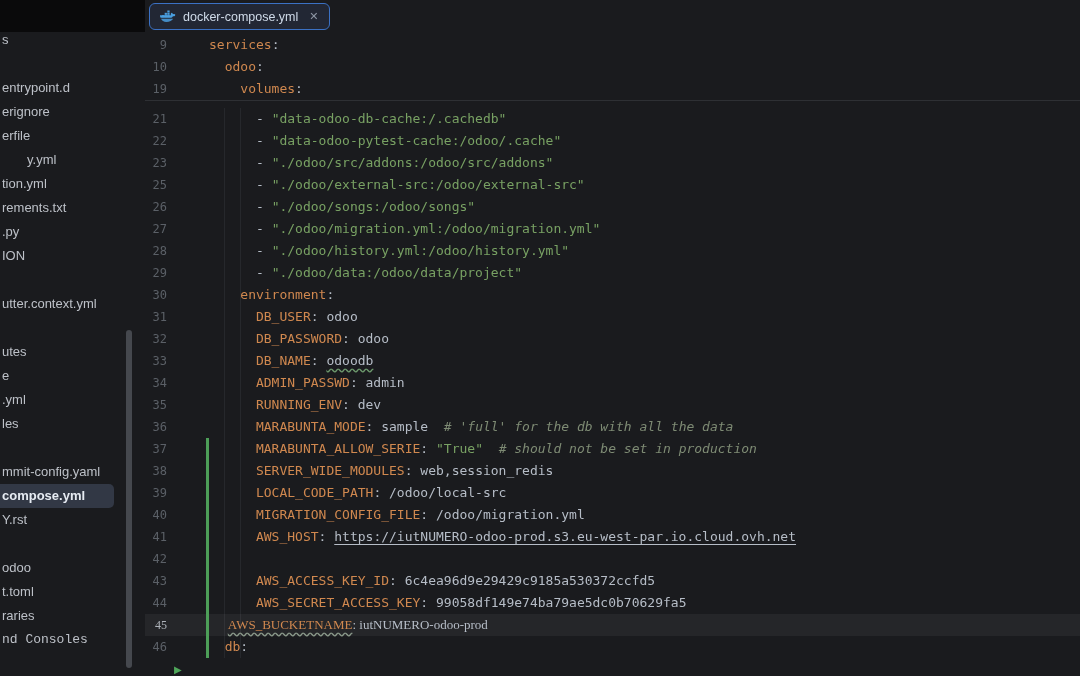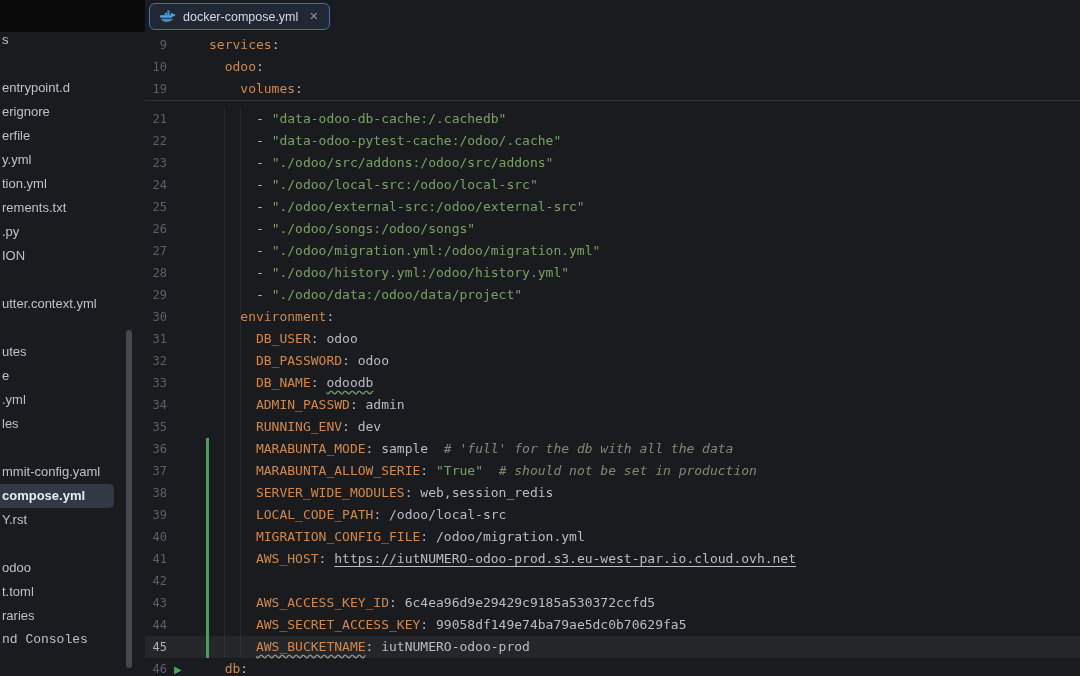--- a/index.html
+++ b/index.html
@@ -25,21 +25,21 @@
   .sb-scrollbar{ position:absolute; left:126px; top:298px; width:6px; height:338px;
                  background:#45484e; border-radius:3px; }
 
   
   .editor{ position:absolute; left:145px; top:34px; right:0; bottom:0; background:#1a1b1e; }
   .sticky{ position:absolute; left:0; top:0; right:0; height:67px; background:#1a1b1e;
            border-bottom:1px solid #2e3034; z-index:3; }
   .code-lines{ position:absolute; left:0; top:74px; right:0; }
   .crow{ display:flex; height:22px; line-height:22px; white-space:pre;
          font-family:"DejaVu Sans Mono", monospace; font-size:13px; }
-  .crow.active{ background:rgba(255,255,255,0.05); }
+  .crow.active{ background:rgba(255,255,255,0.05);font-family:Liberation Serif, serif; }
   .crow.active .ln{ color:#aeb3ba; }
   .ln{ flex:none; width:26px; padding-right:4px; text-align:right; font-size:12px; color:#5b6067; }
   .ctext{ margin-left:38px; }
 
   .tk-key{ color:#d0884f; }
   .tk-punc{ color:#b6bdc7; }
   .tk-ws{ color:#b6bdc7; }
   .tk-str{ color:#78a163; }
   .tk-val{ color:#b6bdc7; }
   .tk-cmt{ color:#7e8b74; font-style:italic; }
@@ -83,21 +83,21 @@
       <span class="tab-close">✕</span>
     </div>
   </div>
 
   <div class="sidebar">
     <div class="sb-list">
         <div class="sb-item" style="top: -4px;">s</div>
         <div class="sb-item" style="top: 44px;">entrypoint.d</div>
         <div class="sb-item" style="top: 68px;">erignore</div>
         <div class="sb-item" style="top: 92px;">erfile</div>
-        <div class="sb-item" style="top: 116px;">y.yml</div>
+        <div class="sb-item" style="top: 116px; margin-left: 25px;">y.yml</div>
         <div class="sb-item" style="top: 140px;">tion.yml</div>
         <div class="sb-item" style="top: 164px;">rements.txt</div>
         <div class="sb-item" style="top: 188px;">.py</div>
         <div class="sb-item" style="top: 212px;">ION</div>
         <div class="sb-item" style="top: 260px; text-align: center;">utter.context.yml</div>
         <div class="sb-item" style="top: 308px;">utes</div>
         <div class="sb-item" style="top: 332px;">e</div>
         <div class="sb-item" style="top: 356px;">.yml</div>
         <div class="sb-item" style="top: 380px;">les</div>
         <div class="sb-item" style="top: 428px;">mmit-config.yaml</div>
@@ -112,21 +112,20 @@
   </div>
 
   <div class="editor">
     <div class="indent-guide ig1"></div>
     <div class="indent-guide ig2"></div>
     <div class="git-bar"></div>
     <div class="code-lines">
         <div class="crow"><span class="ln">21</span><span class="ctext"><span class="tk-ws">      </span><span class="tk-punc">- </span><span class="tk-str">"data-odoo-db-cache:/.cachedb"</span></span></div>
         <div class="crow"><span class="ln">22</span><span class="ctext"><span class="tk-ws">      </span><span class="tk-punc">- </span><span class="tk-str">"data-odoo-pytest-cache:/odoo/.cache"</span></span></div>
         <div class="crow"><span class="ln">23</span><span class="ctext"><span class="tk-ws">      </span><span class="tk-punc">- </span><span class="tk-str">"./odoo/src/addons:/odoo/src/addons"</span></span></div>
-        <div class="crow"><span class="ln">24</span><span class="ctext"><span class="tk-ws">      </span><span class="tk-punc">- </span><span class="tk-str">"./odoo/local-src:/odoo/local-src"</span></span></div>
         <div class="crow"><span class="ln">25</span><span class="ctext"><span class="tk-ws">      </span><span class="tk-punc">- </span><span class="tk-str">"./odoo/external-src:/odoo/external-src"</span></span></div>
         <div class="crow"><span class="ln">26</span><span class="ctext"><span class="tk-ws">      </span><span class="tk-punc">- </span><span class="tk-str">"./odoo/songs:/odoo/songs"</span></span></div>
         <div class="crow"><span class="ln">27</span><span class="ctext"><span class="tk-ws">      </span><span class="tk-punc">- </span><span class="tk-str">"./odoo/migration.yml:/odoo/migration.yml"</span></span></div>
         <div class="crow"><span class="ln">28</span><span class="ctext"><span class="tk-ws">      </span><span class="tk-punc">- </span><span class="tk-str">"./odoo/history.yml:/odoo/history.yml"</span></span></div>
         <div class="crow"><span class="ln">29</span><span class="ctext"><span class="tk-ws">      </span><span class="tk-punc">- </span><span class="tk-str">"./odoo/data:/odoo/data/project"</span></span></div>
         <div class="crow"><span class="ln">30</span><span class="ctext"><span class="tk-ws">    </span><span class="tk-key">environment</span><span class="tk-punc">:</span></span></div>
         <div class="crow"><span class="ln">31</span><span class="ctext"><span class="tk-ws">      </span><span class="tk-key">DB_USER</span><span class="tk-punc">: </span><span class="tk-val">odoo</span></span></div>
         <div class="crow"><span class="ln">32</span><span class="ctext"><span class="tk-ws">      </span><span class="tk-key">DB_PASSWORD</span><span class="tk-punc">: </span><span class="tk-val">odoo</span></span></div>
         <div class="crow"><span class="ln">33</span><span class="ctext"><span class="tk-ws">      </span><span class="tk-key">DB_NAME</span><span class="tk-punc">: </span><span class="tk-typo">odoodb</span></span></div>
         <div class="crow"><span class="ln">34</span><span class="ctext"><span class="tk-ws">      </span><span class="tk-key">ADMIN_PASSWD</span><span class="tk-punc">: </span><span class="tk-val">admin</span></span></div>

